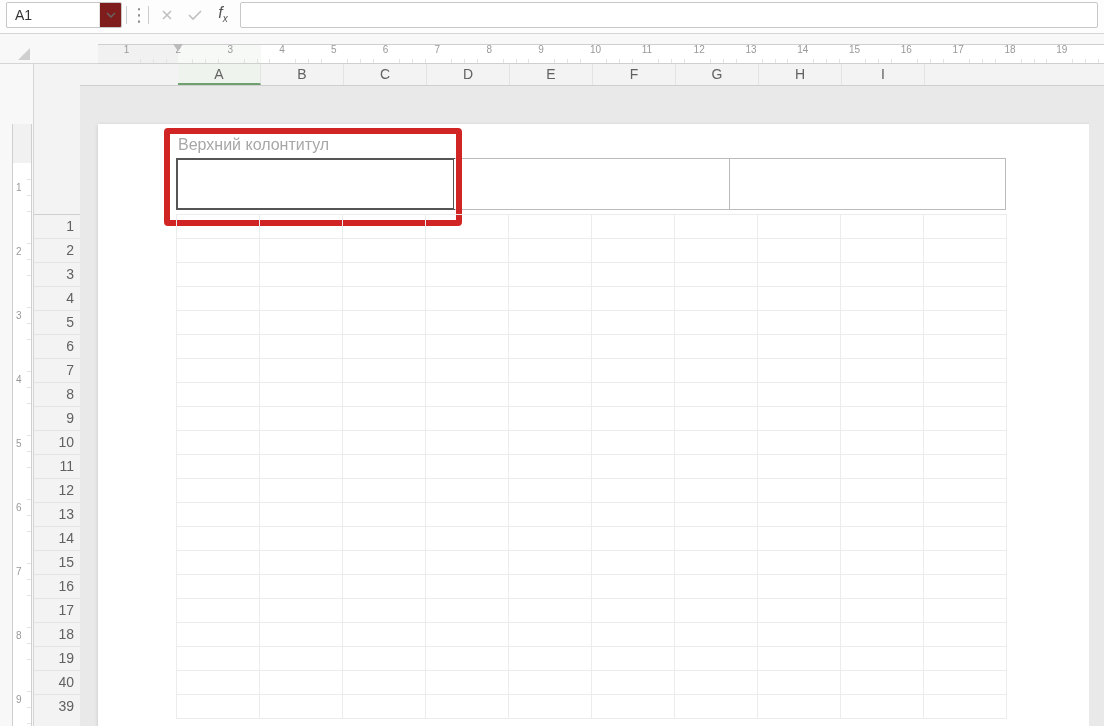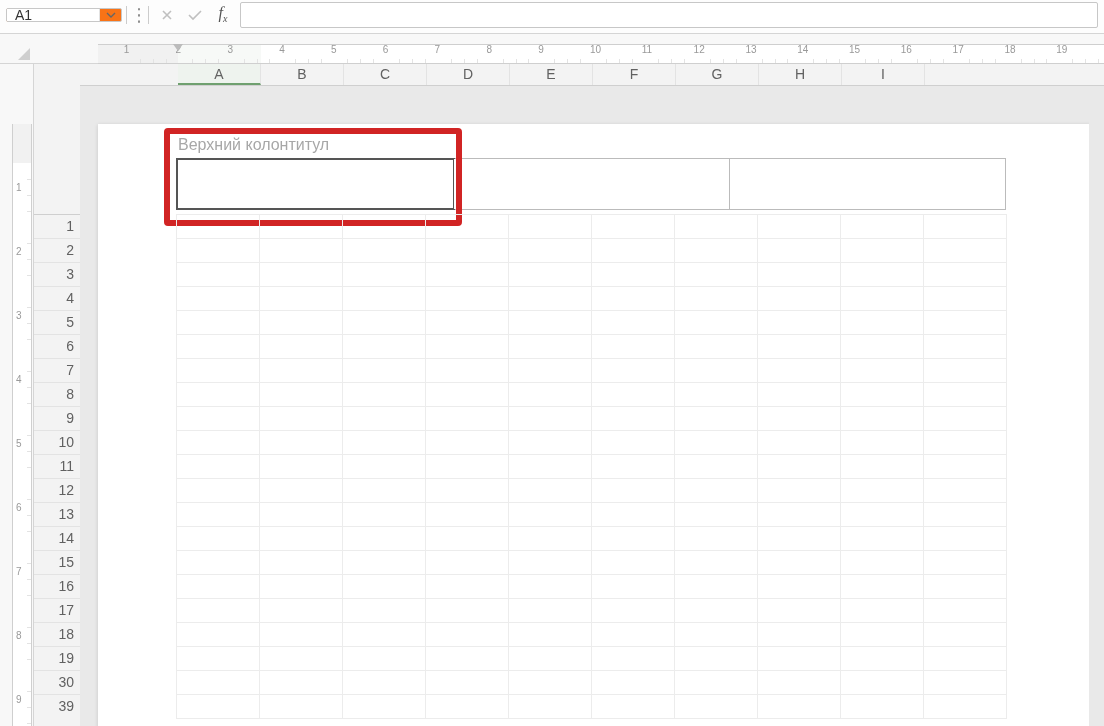--- a/index.html
+++ b/index.html
@@ -1,27 +1,27 @@
 <!DOCTYPE html>
 <html><head>
 <meta charset="utf-8">
 <style>
   * { box-sizing: border-box; margin: 0; padding: 0; }
   html, body { width: 1104px; height: 726px; font-family: "Segoe UI", Arial, sans-serif; font-size: 14px; background: #e9e9e9; overflow: hidden; color: #444; }
   
   .formula-bar { display: flex; align-items: center; height: 34px; padding: 2px 6px 6px 6px; background: #fdfdfd; border-bottom: 1px solid #d5d5d5; }
-  .name-box { display: flex; align-items: center; height: 14px; border: 1px solid #c7c7c7; border-radius: 2px; background: #f97316; }
+  .name-box { display: flex; align-items: center; height: 26px; border: 1px solid #c7c7c7; border-radius: 2px; background: #7f1d1d; }
   .name-box input { width: 92px; height: 100%; border: none; outline: none; font-size: 14px; padding: 0 8px; color: #333; }
   .name-box .dd { width: 22px; height: 100%; display:flex; align-items:center; justify-content:center; border-left:1px solid #e2e2e2; cursor:pointer;}
   .vsep { width: 8px; height: 100%; display:flex; align-items:center; justify-content:center; }
   .vsep span { display:inline-block; width:1px; height:18px; background:#ccc;}
   .dots { width:14px; text-align:center; color:#888; font-size:18px; line-height:14px; cursor:pointer;}
   .fx-group { display:flex; align-items:center; height:26px; gap:6px; margin-left:4px;}
   .fx-btn { width:22px; height:22px; display:flex; align-items:center; justify-content:center; color:#bdbdbd; cursor:default; }
-  .fx-btn.fx { font-style: italic; font-family: Liberation Serif, serif; font-size:16px; color:#555;}
+  .fx-btn.fx { font-style: italic; font-family: Liberation Sans, sans-serif; font-size:16px; color:#555;}
   .formula-input { flex:1; height:26px; margin-left:6px; border:1px solid #c7c7c7; border-radius:2px; background:#fff; padding:0 8px; outline:none; font-size:14px;}
   svg { display:block; }
 
   
   .ruler-row { position:relative; height:30px; background:#f8f8f8; border-bottom:1px solid #d5d5d5; }
   .select-all-tri { position:absolute; left:0; top:8px; width:34px; height:20px; display:flex; align-items:flex-end; justify-content:flex-end; padding:0 4px 2px 0;}
   .select-all-tri .tri { width:0; height:0; border-left:12px solid transparent; border-bottom:12px solid #cfcfcf; }
   .h-ruler { position:absolute; left:98px; top:10px; right:0; height:20px; background:#fff; border-top:1px solid #cfcfcf; border-bottom:1px solid #cfcfcf;}
   .h-ruler .num { position:absolute; top:-1px; font-size:10px; color:#999; transform:translateX(-4px);}
   .h-ruler .margin-left { position:absolute; left:0; top:0; width:80px; height:100%; background:#f1f1f1;}
@@ -241,21 +241,21 @@
       <div class="rownum" style="top: 366px;">10</div>
       <div class="rownum" style="top: 390px;">11</div>
       <div class="rownum" style="top: 414px;">12</div>
       <div class="rownum" style="top: 438px;">13</div>
       <div class="rownum" style="top: 462px;">14</div>
       <div class="rownum" style="top: 486px;">15</div>
       <div class="rownum" style="top: 510px;">16</div>
       <div class="rownum" style="top: 534px;">17</div>
       <div class="rownum" style="top: 558px;">18</div>
       <div class="rownum" style="top: 582px;">19</div>
-      <div class="rownum" style="top: 606px;">30</div>
+      <div class="rownum" style="top: 606px;">40</div>
       <div class="rownum" style="top: 630px;">39</div>
     </div>
 
   <div class="sheet-wrap">
     <div class="col-headers" id="colheads">
       <div class="ch-spacer"></div>
     <div class="col-head active" style="left: 98px; width: 83px;">A</div>
         <div class="col-head" style="left: 181px; width: 83px;">B</div>
         <div class="col-head" style="left: 264px; width: 83px;">C</div>
         <div class="col-head" style="left: 347px; width: 83px;">D</div>

